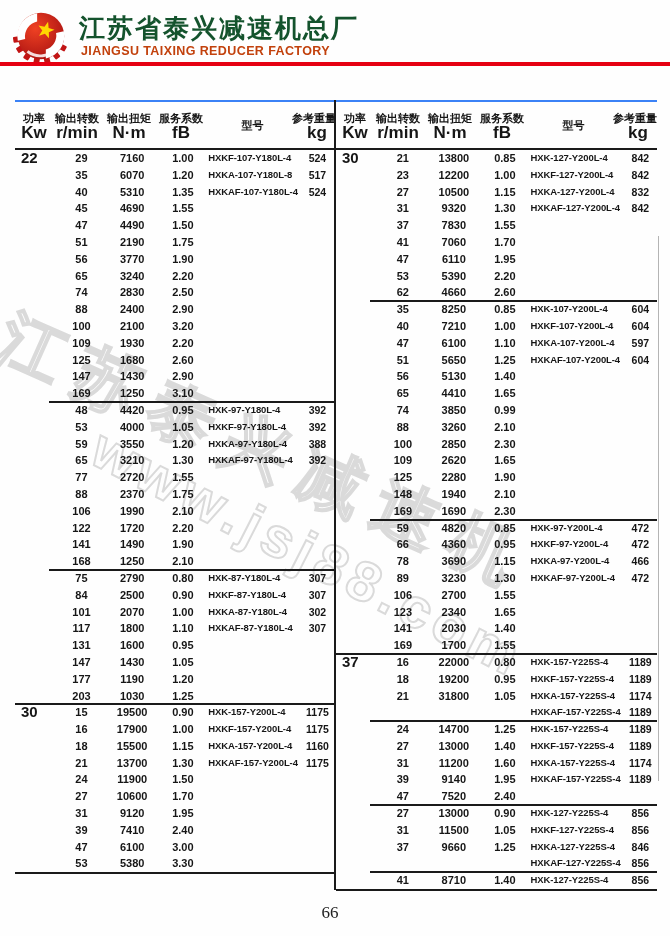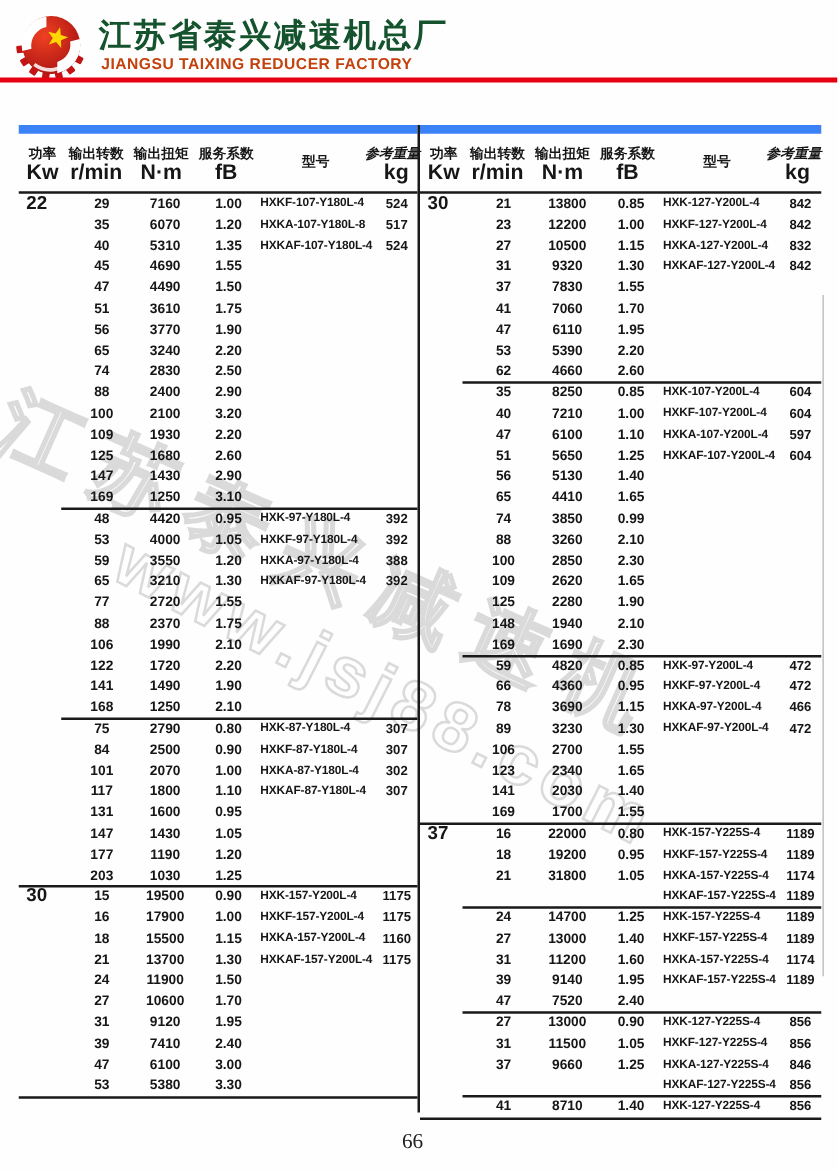--- a/index.html
+++ b/index.html
@@ -14,30 +14,30 @@
   .logo{position:absolute;left:12px;top:7px;width:58px;height:58px;}
   .title-cn{position:absolute;left:79px;top:11px;font-size:26px;font-weight:bold;letter-spacing:2px;color:#14532d;white-space:nowrap;}
   .title-en{position:absolute;left:81px;top:44px;font-size:12.5px;font-weight:bold;letter-spacing:.4px;color:#c2410c;white-space:nowrap;}
   .red-rule{position:absolute;left:0;top:62px;width:670px;height:4px;}
   
   .wm{position:absolute;z-index:0;font-weight:bold;white-space:nowrap;
       color:transparent;-webkit-text-stroke:2px #dadada;transform-origin:left center;}
   .wm1{left:2px;top:290px;font-size:66px;letter-spacing:16px;transform:rotate(24deg);}
   .wm2{left:96px;top:412px;font-size:56px;letter-spacing:6px;transform:rotate(27deg);}
   
-  .tbl{position:absolute;top:100px;z-index:1;border-top:7px solid #3b82f6;}
+  .tbl{position:absolute;top:100px;z-index:1;border-top:2px solid #3b82f6;}
   .tbl-left{left:15px;width:319px;}
   .tbl-right{left:336px;width:321px;}
   .center-divider{position:absolute;left:334px;top:100px;width:2px;height:790px;background:#1a1a1a;z-index:2;}
   .right-edge{position:absolute;left:658px;top:236px;width:1px;height:545px;background:#777;opacity:.55;z-index:1;}
   .thead{display:flex;height:46px;align-items:center;border-bottom:2px solid #1a1a1a;}
   .hcell{text-align:center;}
   .hcn{font-size:11px;font-weight:bold;line-height:15px;white-space:nowrap;}
   .hunit{font-size:17px;font-weight:bold;line-height:14px;white-space:nowrap;}
-  .hcell.c5 .hcn{transform:translateX(-8px);font-style:italic;}
+  .hcell.c5 .hcn{transform:translateX(-8px);}
   .trow{display:flex;height:16.8px;line-height:16.8px;}
   .cell{font-size:11px;font-weight:bold;text-align:center;white-space:nowrap;}
   .c0{width:38px;}
   .c1{width:48px;}
   .c2{width:56px;}
   .c3{width:48px;}
   .c4{width:95px;}
   .c5{width:34px;}
   .cell.c0{text-align:left;padding-left:6px;font-size:15px;}
   .cell.c4{text-align:left;font-size:9.5px;letter-spacing:-.1px;padding-left:2px;}
@@ -146,21 +146,21 @@
       <div class="cell c0"></div>
       <div class="cell c1">47</div>
       <div class="cell c2">4490</div>
       <div class="cell c3">1.50</div>
       <div class="cell c4"></div>
       <div class="cell c5"></div>
     </div>
     <div class="trow">
       <div class="cell c0"></div>
       <div class="cell c1">51</div>
-      <div class="cell c2">3610</div>
+      <div class="cell c2">2190</div>
       <div class="cell c3">1.75</div>
       <div class="cell c4"></div>
       <div class="cell c5"></div>
     </div>
     <div class="trow">
       <div class="cell c0"></div>
       <div class="cell c1">56</div>
       <div class="cell c2">3770</div>
       <div class="cell c3">1.90</div>
       <div class="cell c4"></div>

